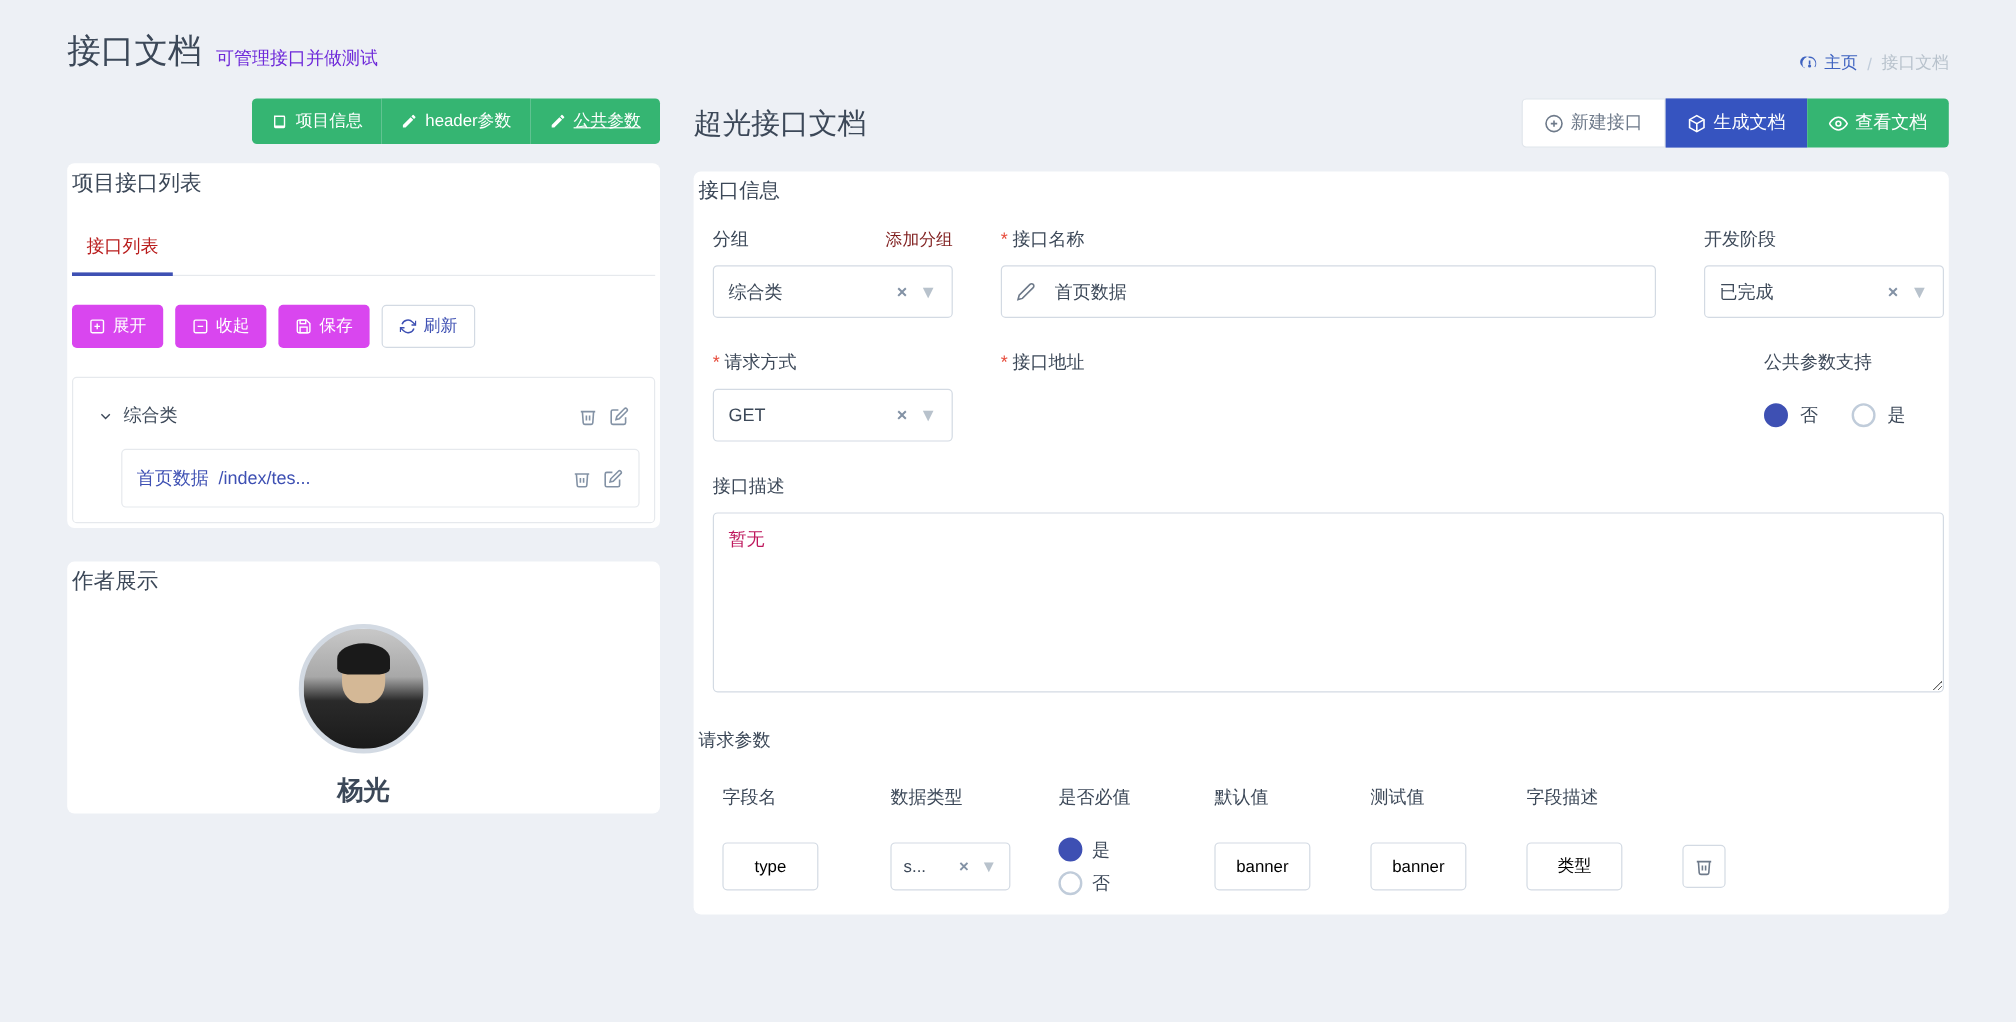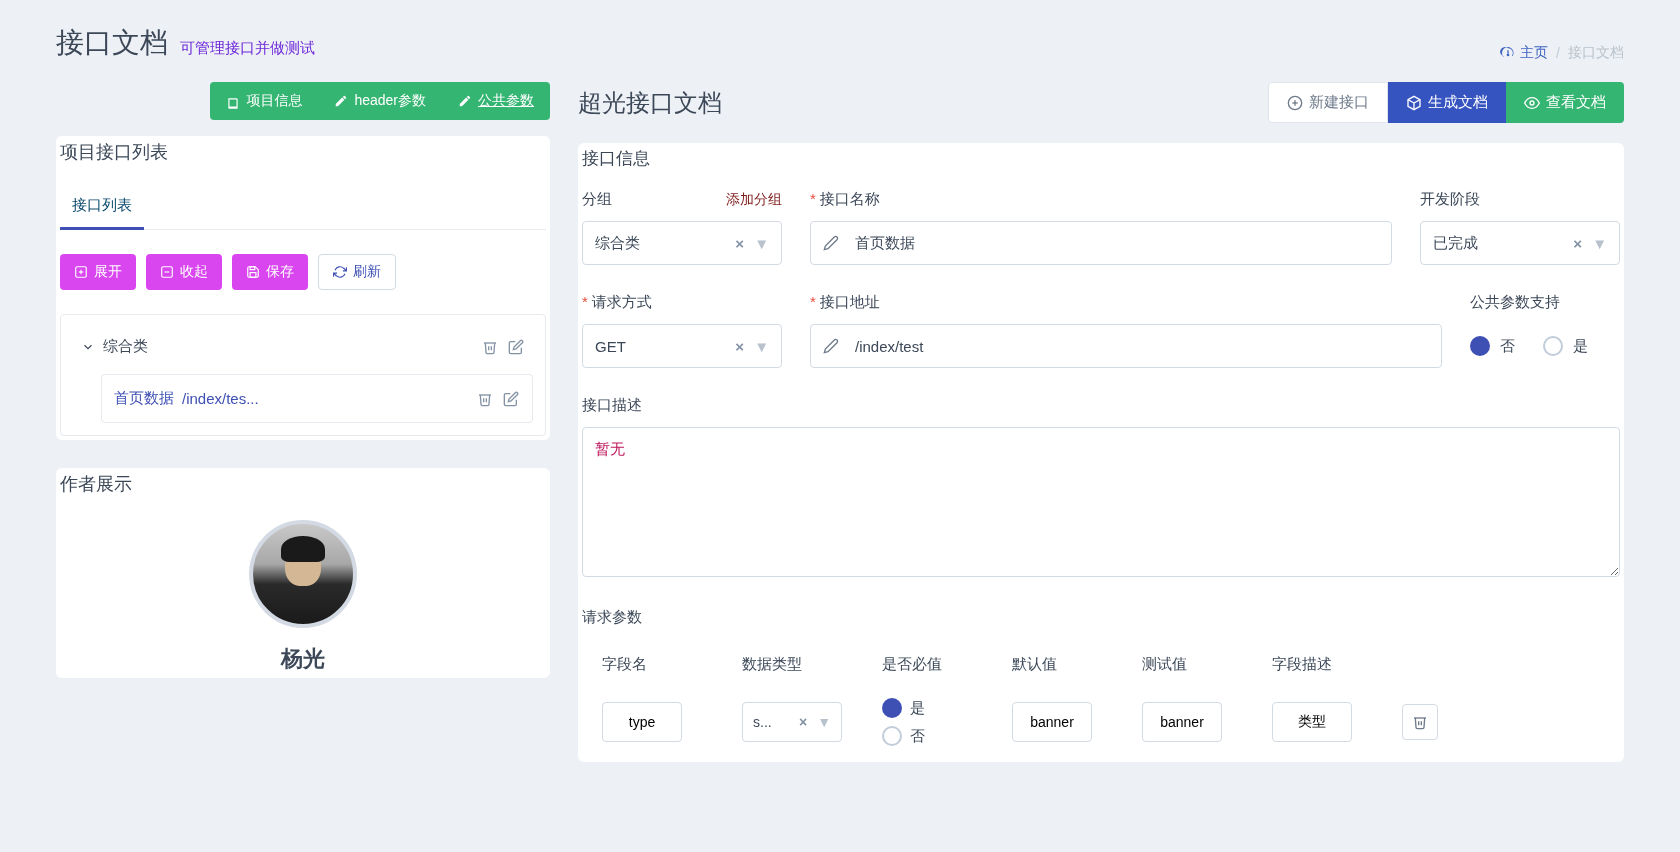--- a/index.html
+++ b/index.html
@@ -109,21 +109,20 @@
       display: flex;
       justify-content: flex-end;
       margin-bottom: 16px;
     }
     .top-actions .btn {
       border-radius: 0;
     }
     .top-actions .btn:first-child {
       border-top-left-radius: 4px;
       border-bottom-left-radius: 4px;
-      align-items: flex-end;
     }
     .top-actions .btn:last-child {
       border-top-right-radius: 4px;
       border-bottom-right-radius: 4px;
       text-decoration: underline;
     }
     .card {
       background: #fff;
       border-radius: 6px;
       padding: 4px;
@@ -135,21 +134,21 @@
       color: #3c4858;
       margin-bottom: 24px;
     }
     .tab-bar {
       border-bottom: 1px solid #e6e9ed;
       margin-bottom: 24px;
     }
     .tab {
       display: inline-block;
       padding: 8px 12px 12px 12px;
-      color: #0c4a6e;
+      color: #b91c1c;
       font-size: 15px;
       border-bottom: 3px solid #3e50b3;
       margin-bottom: -1px;
     }
     .tree-actions {
       display: flex;
       gap: 10px;
       margin-bottom: 24px;
     }
     .tree {
@@ -268,20 +267,21 @@
       color: #3c4858;
       margin-bottom: 20px;
     }
     .form-row {
       display: flex;
       gap: 28px;
       margin-bottom: 28px;
     }
     .form-group {
       flex: 1;
+      margin-left: 12px;
     }
     .form-group.small {
       flex: 0 0 200px;
     }
     .form-label {
       display: flex;
       align-items: center;
       justify-content: space-between;
       font-size: 15px;
       color: #3c4858;
@@ -650,26 +650,20 @@
               <span>
                 <span class="select-clear">×</span>
                 <span class="select-caret">▼</span>
               </span>
             </div>
           </div>
           <div class="form-group">
             <div class="form-label">
                 <span><span class="required">*</span><span>接口地址</span></span>
               </div>
-            <div class="input-box">
-              <svg class="pencil" viewBox="0 0 24 24" fill="none" stroke="currentColor" stroke-width="2">
-                  <path d="M17 3a2.828 2.828 0 114 4L7.5 20.5 2 22l1.5-5.5L17 3z"></path>
-                </svg>
-              <input type="text" value="/index/test" style="">
-            </div>
           </div>
           <div class="form-group small" style="flex:0 0 150px;">
             <div class="form-label">
                 <span>公共参数支持</span>
               </div>
             <div class="radio-group">
               <div class="radio-item">
                 <div class="radio-circle checked"></div>
                 <span class="radio-label">否</span>
               </div>

